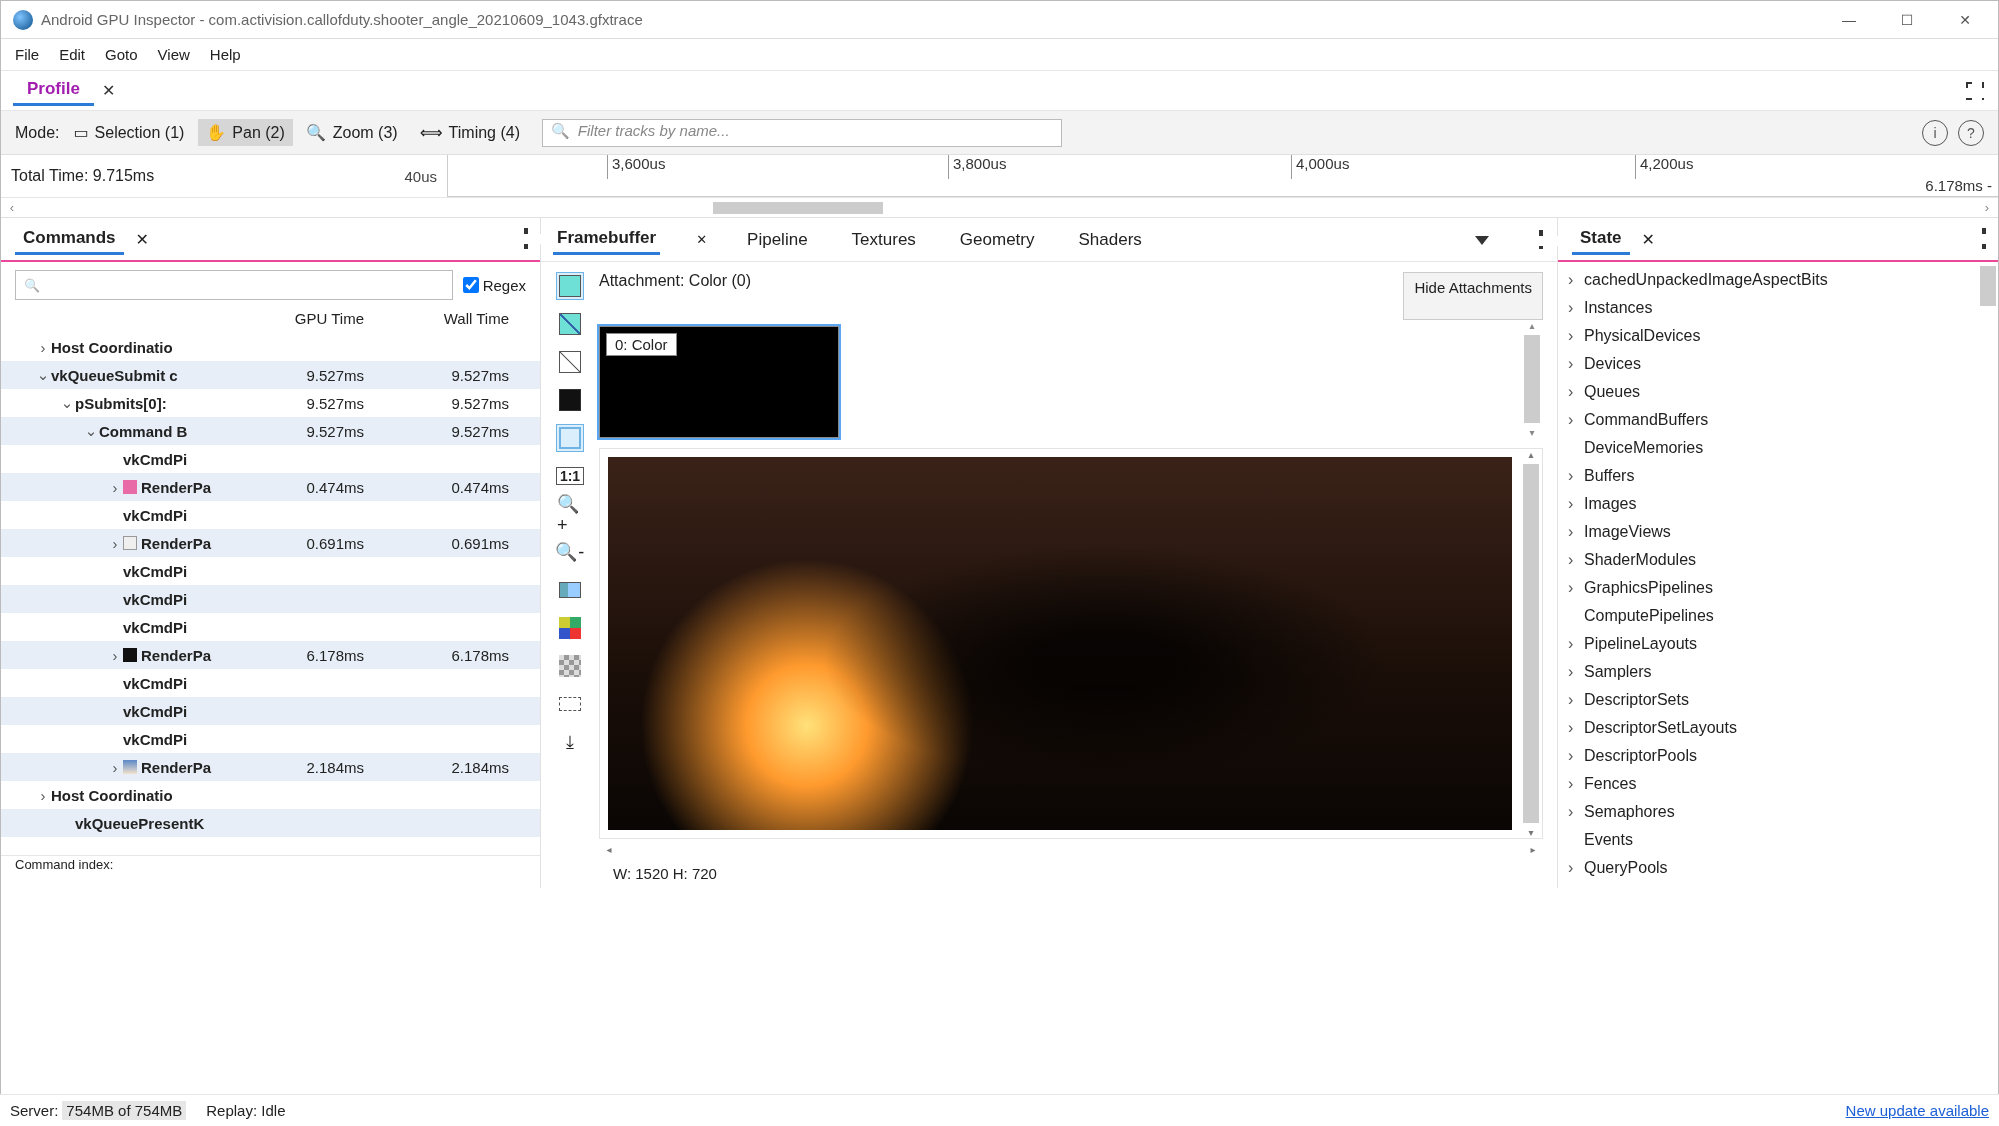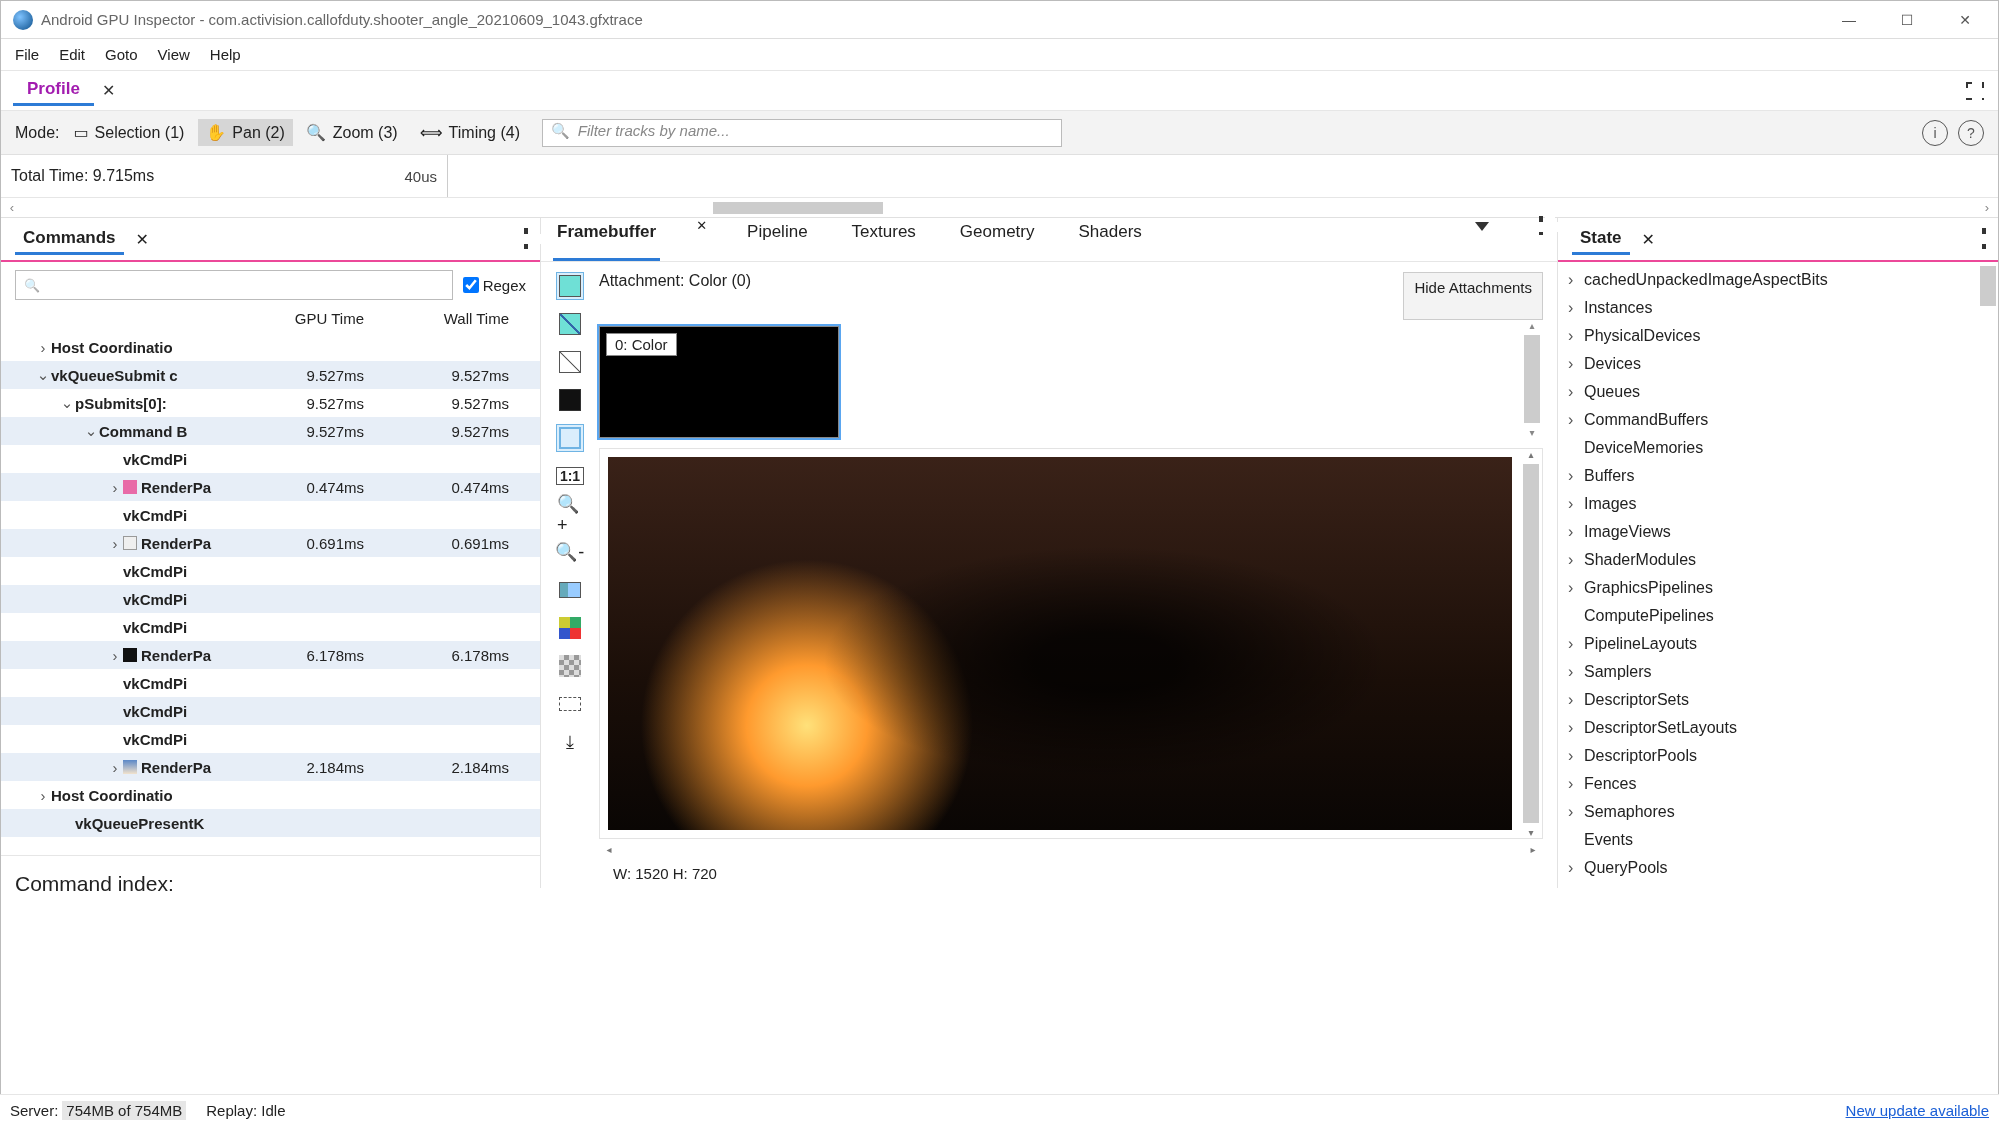--- a/index.html
+++ b/index.html
@@ -76,25 +76,25 @@
 .cmd-col-headers .name-col { width:238px; }
 .cmd-col-headers .time-col { width:145px; text-align:right; padding-right:20px; }
 .cmd-tree { flex:1; overflow:auto; font-size:15px; }
 .cmd-row { display:flex; align-items:center; height:28px; white-space:nowrap; }
 .cmd-row.alt { background:#e7eef7; }
 .cmd-row .enode { width:238px; display:flex; align-items:center; overflow:hidden; }
 .cmd-row .chev { width:16px; text-align:center; color:#555; display:inline-block; }
 .cmd-row .time { width:145px; text-align:right; padding-right:20px; }
 .bold { font-weight:700; }
 .rp-icon { width:14px; height:14px; display:inline-block; margin-right:4px; }
-.cmd-index { height:32px; border-top:1px solid #e6e6e6; display:flex; align-items:flex-start; padding:16px 14px; font-size:21px; }
+.cmd-index { height:32px; border-top:1px solid #e6e6e6; display:flex; align-items:flex-end; padding:16px 14px; font-size:13px; }
 
 
 .framebuffer { flex:1; display:flex; flex-direction:column; }
-.fb-tabs-container { display:flex; gap:36px; padding-left:12px; height:44px; border-bottom:1px solid #e6e6e6; }
+.fb-tabs-container { display:flex; align-items:center; gap:36px; padding-left:12px; height:44px; border-bottom:1px solid #e6e6e6; }
 .fb-tabs-container .fb-tab { font-size:17px; padding:4px 4px; }
 .fb-tabs-container .fb-tab.active { font-weight:700; border-bottom:3px solid #2d7bd6; }
 .fb-body { flex:1; display:flex; }
 .fb-tools { width:58px; display:flex; flex-direction:column; align-items:center; padding:10px 0; gap:10px; }
 .fb-tool { width:28px; height:28px; display:flex; align-items:center; justify-content:center; border:1px solid transparent; }
 .fb-tool.active { border:1px solid #6fb4e4; background:#daeefc; }
 .fb-content { flex:1; display:flex; flex-direction:column; padding:10px 14px 6px 0; }
 .fb-attach-row { display:flex; height:48px; }
 .fb-attach-label { font-size:16px; }
 .fb-hide { margin-left:auto; padding:6px 10px; border:1px solid #ccc; background:#f3f3f3; font-size:15px; }
@@ -209,20 +209,27 @@
     <div>?</div>
   </div>
 </div>
 
 <div class="timeline">
   <div class="timeline-header">
     <div class="tl-left">
       <span class="tl-total">Total Time: 9.715ms</span>
       <span class="tl-micro">40us</span>
     </div>
+    <div class="tl-ruler">
+      <div class="tl-tick" style="left:159px">3,600us</div>
+      <div class="tl-tick" style="left:500px">3,800us</div>
+      <div class="tl-tick" style="left:843px">4,000us</div>
+      <div class="tl-tick" style="left:1187px">4,200us</div>
+      <div class="tl-end">6.178ms -</div>
+    </div>
   </div>
   <div class="timeline-hscroll">
     <div class="hscroll-arrow">‹</div>
     <div class="hscroll-track">
         <div class="hscroll-thumb" style="left:690px;width:170px"></div>
       </div>
     <div class="hscroll-arrow">›</div>
   </div>
 </div>
 

